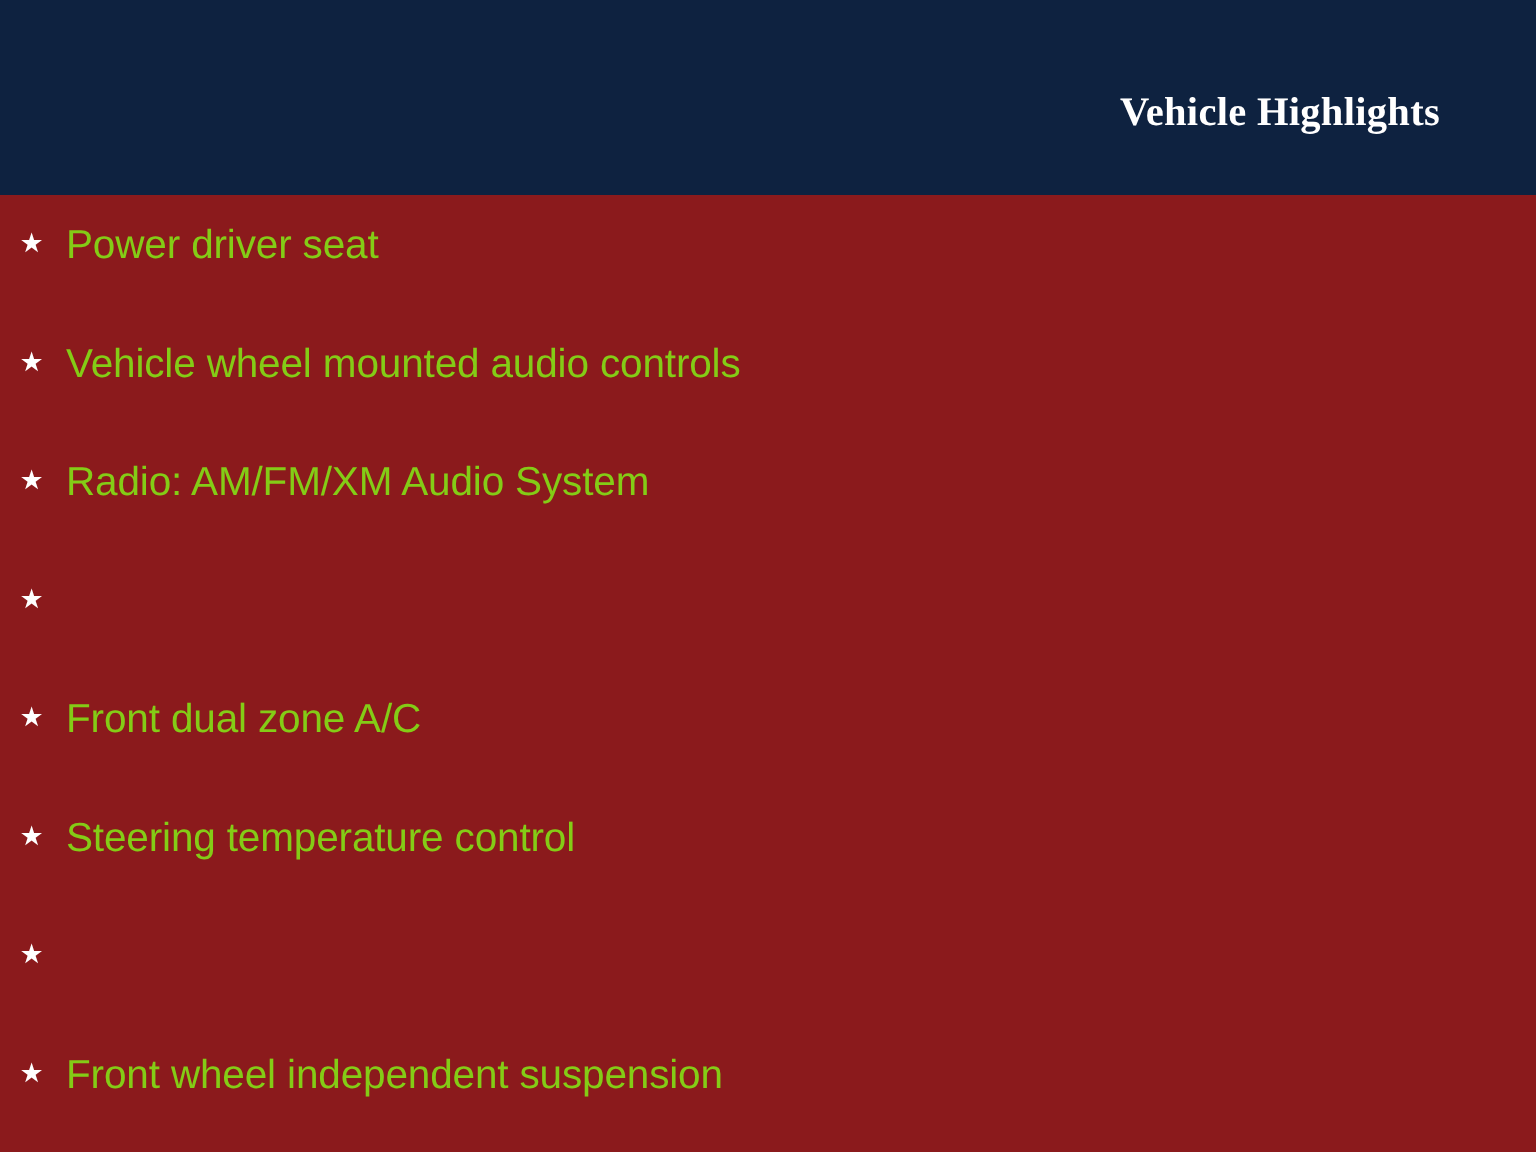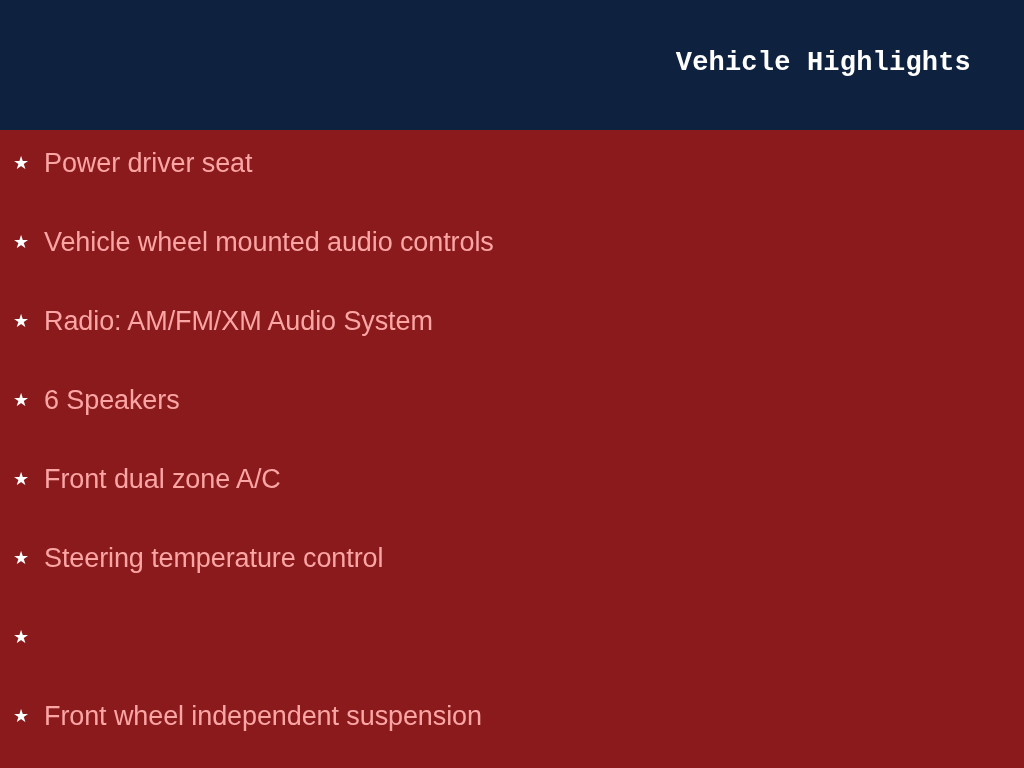--- a/index.html
+++ b/index.html
@@ -28,22 +28,22 @@
     left: 0;
     width: 1024px;
     height: 130px;
     background: #0E2240;
     box-sizing: border-box;
   }
   .slide-title {
     position: absolute;
     right: 52px;
     top: 45px;
-    margin: 1px;
-    font-family: Liberation Mono, monospace;
+    margin: 12px;
+    font-family: Liberation Serif, serif;
     font-size: 27px;
     font-weight: bold;
     letter-spacing: 0.2px;
     color: #FFFFFF;
     line-height: 34px;
     white-space: nowrap;
     text-align: right;
   }
   .slide-body {
     position: absolute;
@@ -88,21 +88,21 @@
     color: #FFFFFF;
     text-align: center;
     margin-right: 14px;
     font-family: "DejaVu Sans", sans-serif;
   }
   .feature-text {
     display: inline-block;
     font-family: "Liberation Sans", sans-serif;
     font-size: 27px;
     font-weight: normal;
-    color: #fca5a5;
+    color: #84cc16;
     line-height: 40px;
     letter-spacing: -0.1px;
   }
 </style>
 </head>
 <body>
 
 <div class="slide">
 
   <div class="slide-header">
@@ -122,21 +122,20 @@
         <span class="feature-text">Vehicle wheel mounted audio controls</span>
       </li>
 
       <li class="feature-item">
         <span class="bullet-star">★</span>
         <span class="feature-text">Radio: AM/FM/XM Audio System</span>
       </li>
 
       <li class="feature-item">
         <span class="bullet-star">★</span>
-        <span class="feature-text">6 Speakers</span>
       </li>
 
       <li class="feature-item">
         <span class="bullet-star">★</span>
         <span class="feature-text">Front dual zone A/C</span>
       </li>
 
       <li class="feature-item">
         <span class="bullet-star">★</span>
         <span class="feature-text">Steering temperature control</span>

